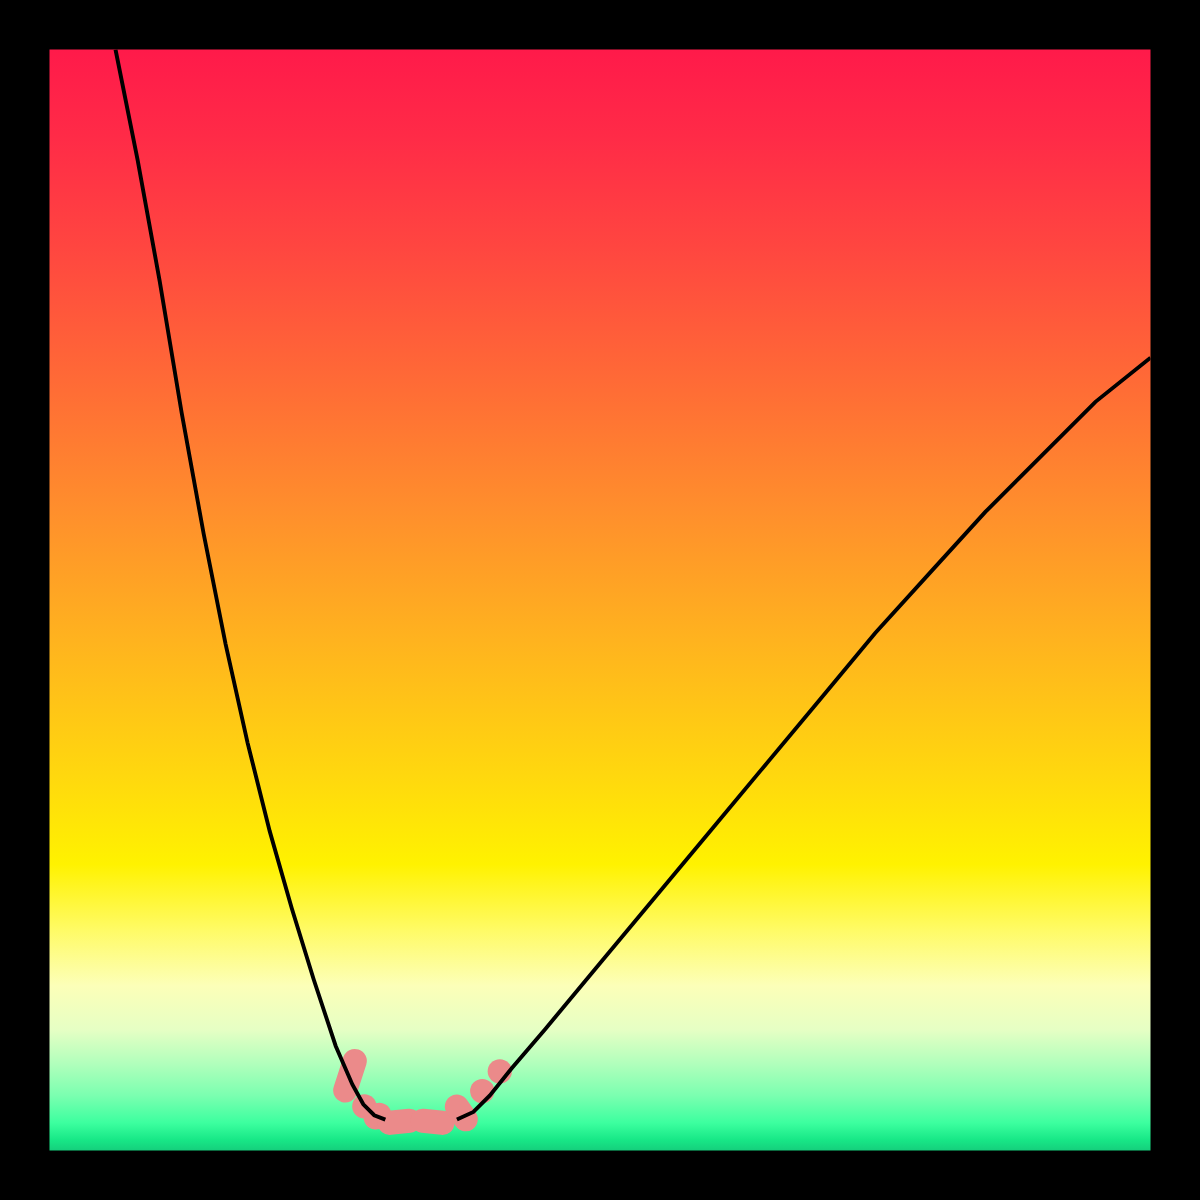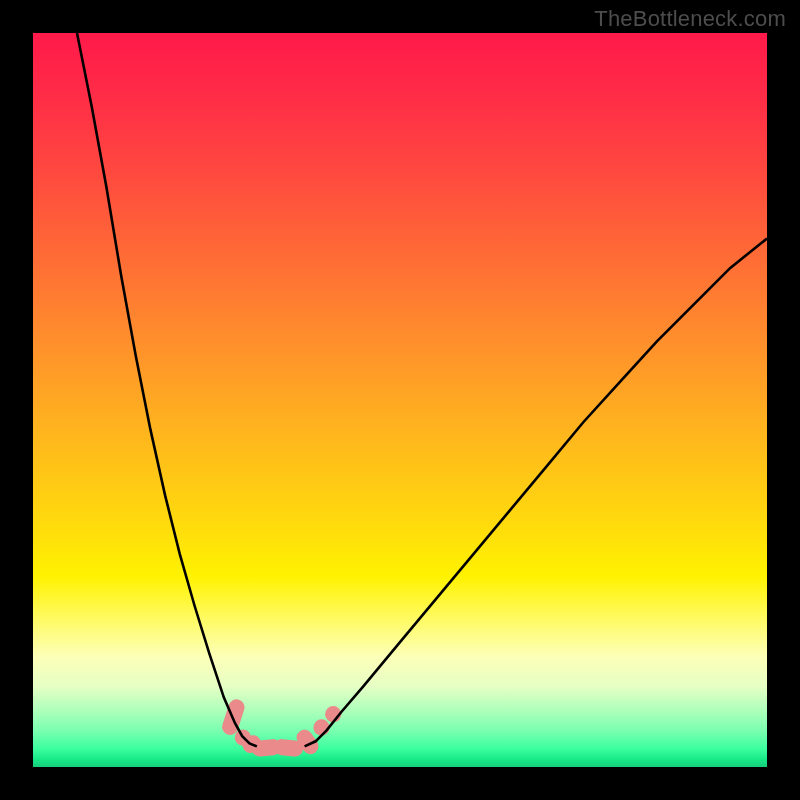--- a/index.html
+++ b/index.html
@@ -55,21 +55,20 @@
     left: 0;
     top: 0;
     width: 734px;
     height: 734px;
   }
 </style>
 </head>
 <body>
 
 <div class="outer">
-  <div class="watermark">TheBottleneck.com</div>
   <div class="plot">
     <svg class="curve" viewBox="0 0 734 734">
       <g id="markers-g">
           <rect x="-18.4" y="-8.1" width="36.7" height="16.1" rx="8.1" fill="#eb8a8a" transform="translate(200.4,684.1) rotate(-72)"></rect>
           <circle cx="209.9" cy="704.6" r="8.1" fill="#eb8a8a"></circle>
           <rect x="-9.5" y="-8.1" width="19.1" height="16.1" rx="8.1" fill="#eb8a8a" transform="translate(218.7,711.2) rotate(-35)"></rect>
           <rect x="-14.7" y="-8.1" width="29.4" height="16.1" rx="8.1" fill="#eb8a8a" transform="translate(233.4,714.9) rotate(-6)"></rect>
           <rect x="-14.7" y="-8.1" width="29.4" height="16.1" rx="8.1" fill="#eb8a8a" transform="translate(255.4,714.9) rotate(6)"></rect>
           <rect x="-13.2" y="-8.1" width="26.4" height="16.1" rx="8.1" fill="#eb8a8a" transform="translate(274.5,709.0) rotate(55)"></rect>
           <circle cx="288.5" cy="694.4" r="8.1" fill="#eb8a8a"></circle>

